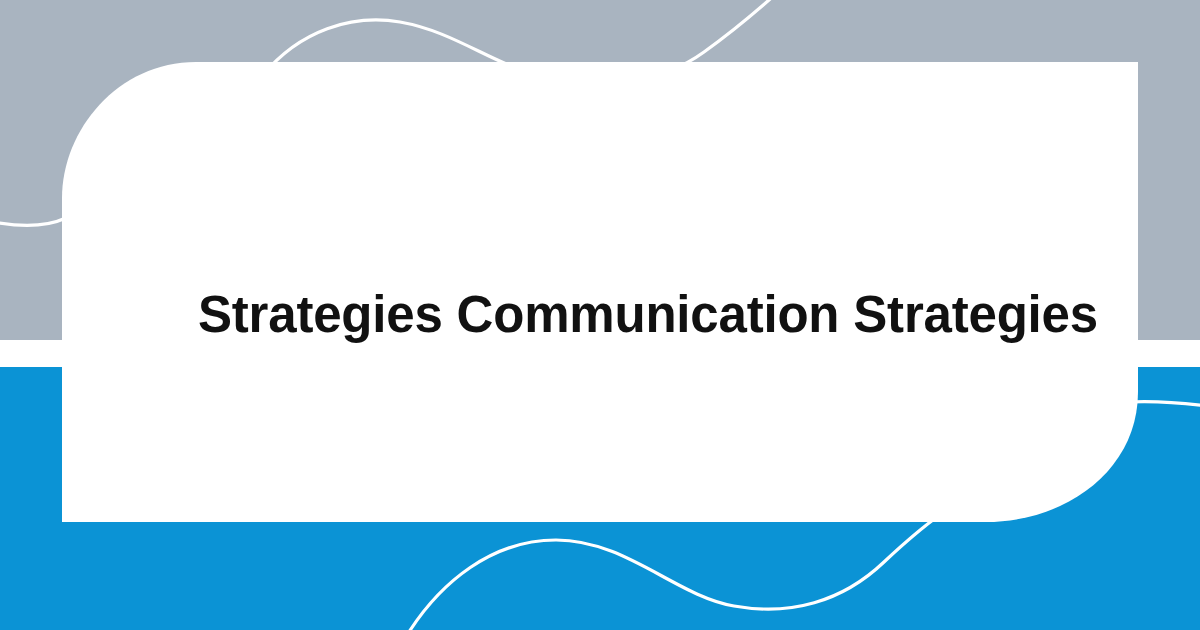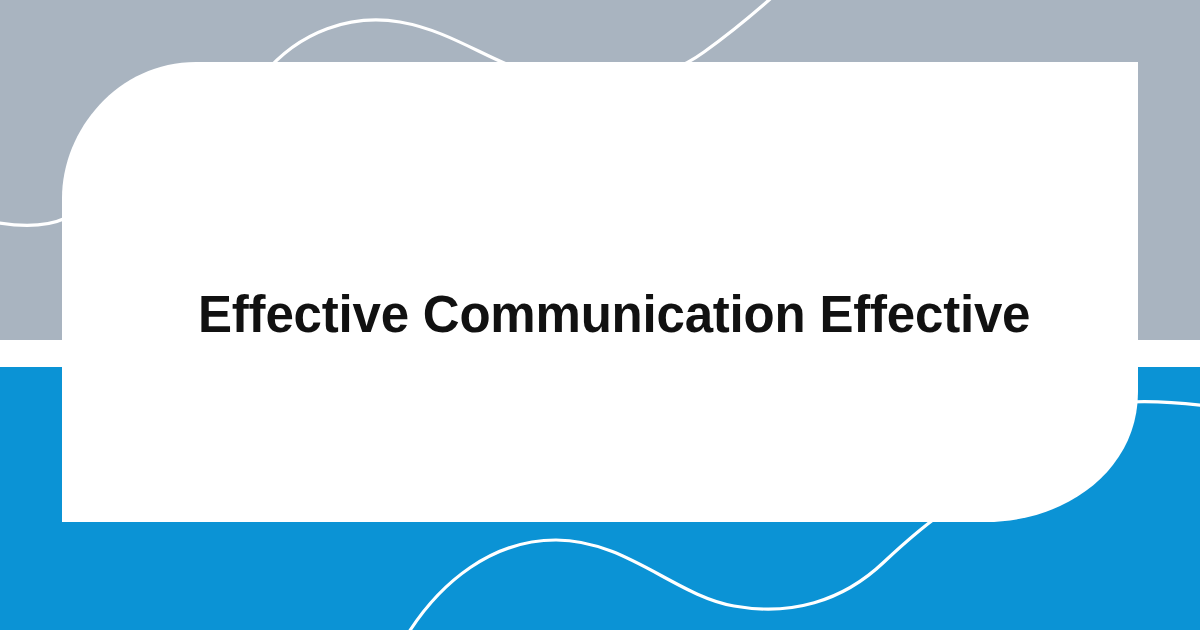--- a/index.html
+++ b/index.html
@@ -80,16 +80,16 @@
       <path d="M 1128,402 C 1150,401 1176,402 1206,406"></path>
 
       <path d="M 404,640 C 440,580 494,540 556,540
                C 626,540 676,596 734,606
                C 790,616 842,602 884,562
                C 918,530 944,510 966,498"></path>
     </g>
   </svg>
 
   <div id="title-layer">
-    <h1 id="banner-title">Effective Communication Effective</h1>
+    <h1 id="banner-title">Strategies Communication Strategies</h1>
   </div>
 
 </div>
 
 </body></html>

